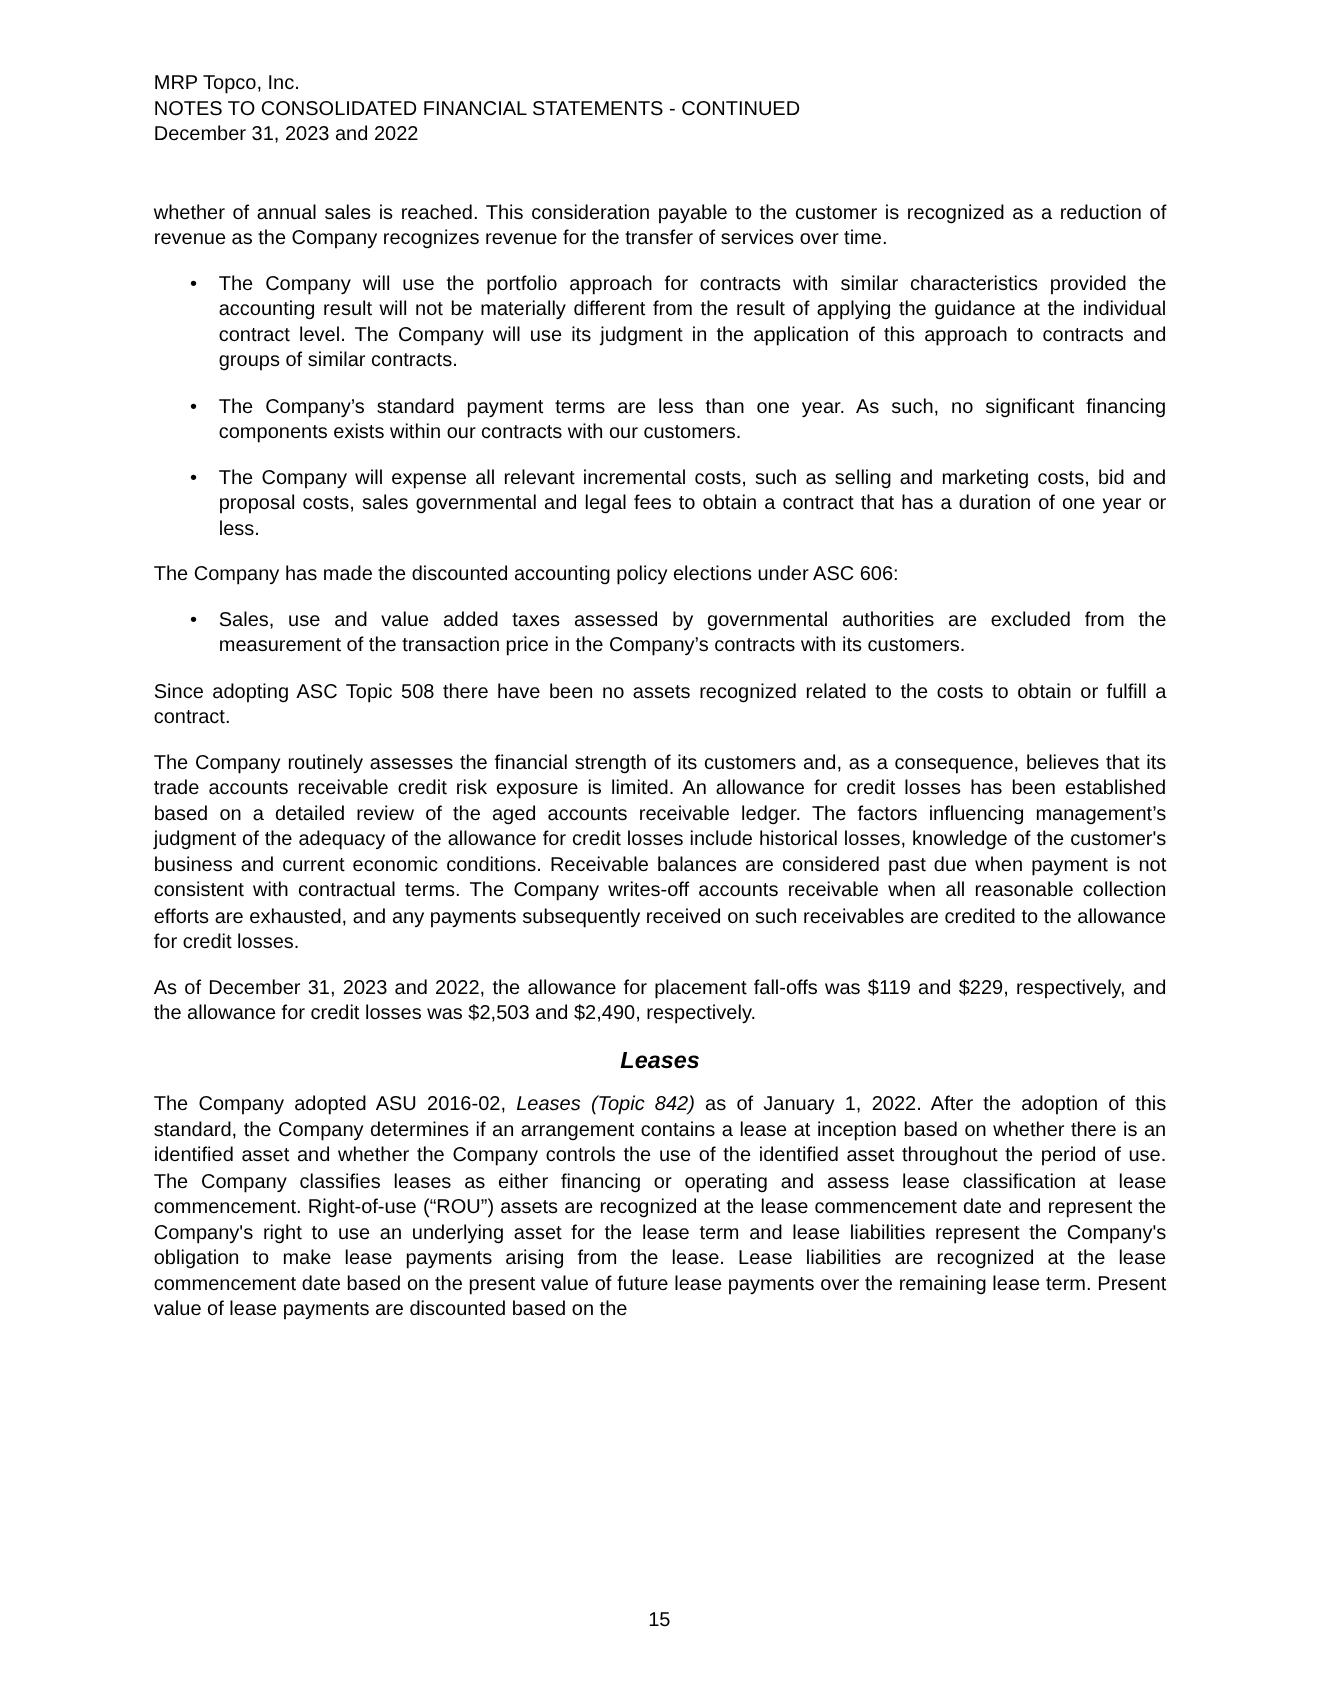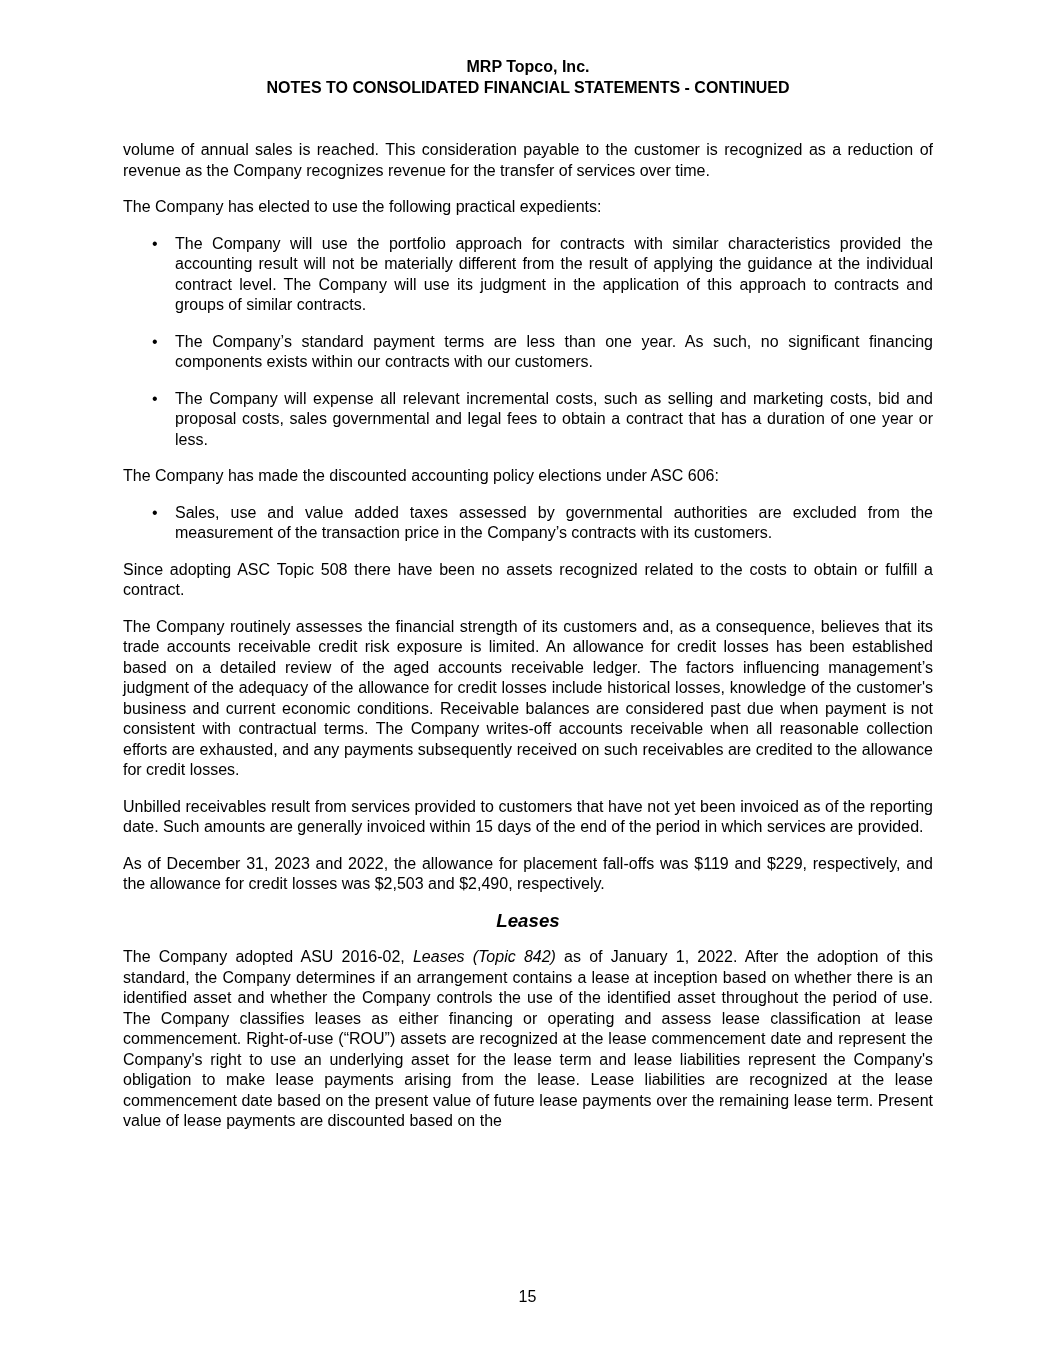--- a/index.html
+++ b/index.html
@@ -10,21 +10,21 @@
     height: 1365px;
     margin: 0 auto;
     background: #ffffff;
     color: #000000;
     font-family: "Liberation Sans", "DejaVu Sans", sans-serif;
     font-size: 16px;
     line-height: 20.5px;
     padding: 57px 122px 0 123px;
     overflow: hidden;
   }
-  .doc-header { text-align: center; font-weight: bold; }
+  .doc-header { font-weight: normal; }
   .doc-header p { margin: 0; }
   .hdr-gap { margin-top: 17px; }
   .doc-body { margin-top: 42px; }
   .body-para {
     text-align: justify;
     margin: 0 0 16px 0;
   }
   ul.bullets {
     list-style: none;
     margin: 0;
@@ -57,45 +57,44 @@
   }
 </style>
 </head>
 <body>
 
 <div class="page">
 
   <header class="doc-header">
     <p>MRP Topco, Inc.</p>
     <p class="hdr-gap">NOTES TO CONSOLIDATED FINANCIAL STATEMENTS - CONTINUED</p>
+    <p class="hdr-gap">December 31, 2023 and 2022</p>
   </header>
 
   <main class="doc-body">
 
-    <p class="body-para">volume of annual sales is reached. This consideration payable to the customer is recognized as a reduction of revenue as the Company recognizes revenue for the transfer of services over time.</p>
+    <p class="body-para">whether of annual sales is reached. This consideration payable to the customer is recognized as a reduction of revenue as the Company recognizes revenue for the transfer of services over time.</p>
 
-    <p class="body-para">The Company has elected to use the following practical expedients:</p>
 
     <ul class="bullets">
       <li>The Company will use the portfolio approach for contracts with similar characteristics provided the accounting result will not be materially different from the result of applying the guidance at the individual contract level. The Company will use its judgment in the application of this approach to contracts and groups of similar contracts.</li>
       <li>The Company’s standard payment terms are less than one year. As such, no significant financing components exists within our contracts with our customers.</li>
       <li>The Company will expense all relevant incremental costs, such as selling and marketing costs, bid and proposal costs, sales governmental and legal fees to obtain a contract that has a duration of one year or less.</li>
     </ul>
 
     <p class="body-para">The Company has made the discounted accounting policy elections under ASC 606:</p>
 
     <ul class="bullets">
       <li>Sales, use and value added taxes assessed by governmental authorities are excluded from the measurement of the transaction price in the Company’s contracts with its customers.</li>
     </ul>
 
     <p class="body-para">Since adopting ASC Topic 508 there have been no assets recognized related to the costs to obtain or fulfill a contract.</p>
 
     <p class="body-para">The Company routinely assesses the financial strength of its customers and, as a consequence, believes that its trade accounts receivable credit risk exposure is limited. An allowance for credit losses has been established based on a detailed review of the aged accounts receivable ledger. The factors influencing management’s judgment of the adequacy of the allowance for credit losses include historical losses, knowledge of the customer's business and current economic conditions. Receivable balances are considered past due when payment is not consistent with contractual terms. The Company writes-off accounts receivable when all reasonable collection efforts are exhausted, and any payments subsequently received on such receivables are credited to the allowance for credit losses.</p>
 
-    <p class="body-para">Unbilled receivables result from services provided to customers that have not yet been invoiced as of the reporting date. Such amounts are generally invoiced within 15 days of the end of the period in which services are provided.</p>
 
     <p class="body-para">As of December 31, 2023 and 2022, the allowance for placement fall-offs was $119 and $229, respectively, and the allowance for credit losses was $2,503 and $2,490, respectively.</p>
 
     <h3 class="section-heading">Leases</h3>
 
     <p class="body-para"><span>The Company adopted ASU 2016-02, </span><span class="italic">Leases (Topic 842)</span><span> as of January 1, 2022. After the adoption of this standard, the Company determines if an arrangement contains a lease at inception based on whether there is an identified asset and whether the Company controls the use of the identified asset throughout the period of use. The Company classifies leases as either financing or operating and assess lease classification at lease commencement. Right-of-use (“ROU”) assets are recognized at the lease commencement date and represent the Company's right to use an underlying asset for the lease term and lease liabilities represent the Company's obligation to make lease payments arising from the lease. Lease liabilities are recognized at the lease commencement date based on the present value of future lease payments over the remaining lease term. Present value of lease payments are discounted based on the</span></p>
 
   </main>
 
   <footer class="page-footer">

